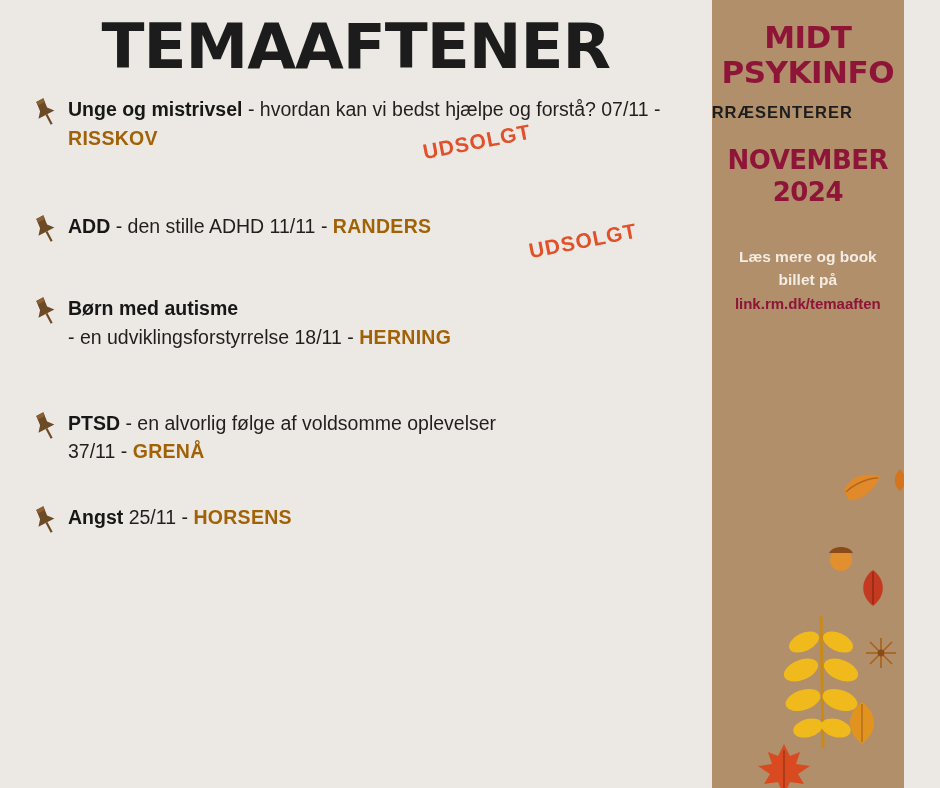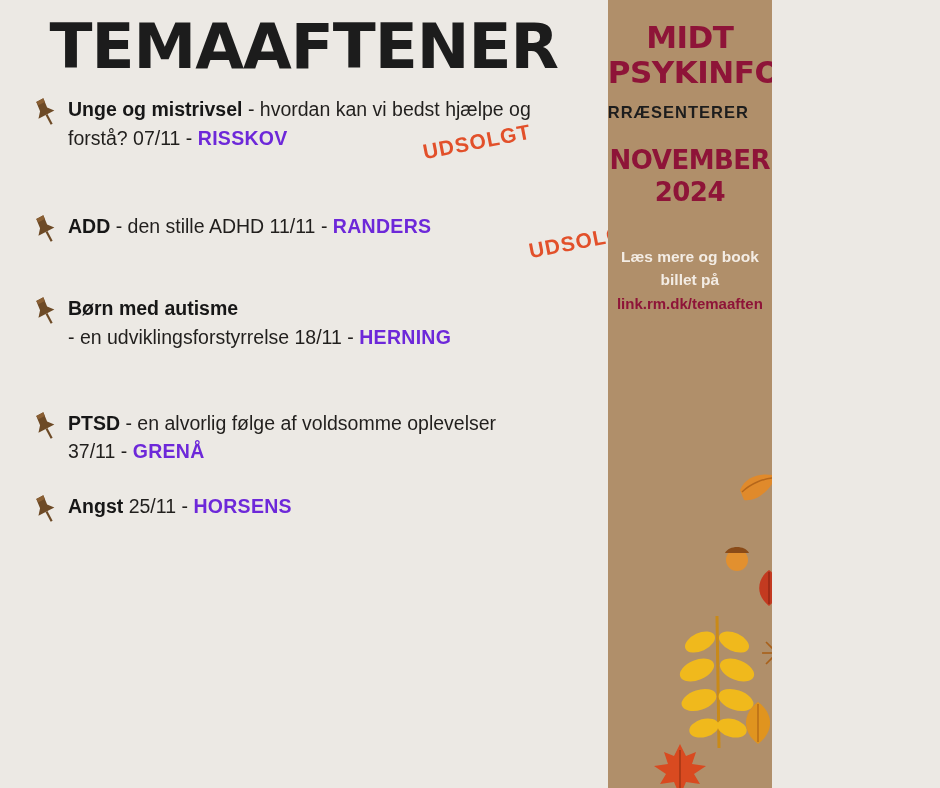--- a/index.html
+++ b/index.html
@@ -8,21 +8,21 @@
   }
   body {
     width: 940px;
     height: 788px;
     overflow: hidden;
     font-family: "Liberation Sans", sans-serif;
     background: #ece9e4;
   }
   .poster {
     position: relative;
-    width: 772px;
+    width: 904px;
     height: 788px;
     background: #ece9e4;
     display: flex;
     border-radius: 12px;
   }
   
   .main {
     position: relative;
     width: 740px;
     height: 788px;
@@ -66,21 +66,21 @@
     color: #211f1d;
     position: relative;
     padding-top: 1px;
   }
   .ev-title {
     font-weight: bold;
     color: #171717;
   }
   .ev-place {
     font-weight: bold;
-    color: #6d28d9;
+    color: #a16207;
     letter-spacing: 0.3px;
   }
   .ev-date { color:#211f1d; }
   .sold-out {
     position: absolute;
     font-family: "Liberation Sans", sans-serif;
     font-weight: bold;
     font-size: 21px;
     color: #e2502a;
     letter-spacing: 1px;
@@ -216,21 +216,21 @@
               <path d="M14 3 L22 3 L21.6 7 L14.4 7 Z" fill="#8a5f33"></path>
             </g>
           </svg>
         </div>
         <div class="event-text">
           <span class="ev-title">Børn med autisme</span><br>
           <span> - en udviklingsforstyrrelse </span><span class="ev-date">18/11</span><span> - </span><span class="ev-place">HERNING</span>
         </div>
       </div>
 
-      <div class="event" style="margin-bottom:25px;">
+      <div class="event" style="margin-bottom:36px;">
         <div class="pin-icon">
           <svg width="34" height="32" viewBox="0 0 34 32">
             <g transform="rotate(-28 17 16)">
               <path d="M14 3 L22 3 L21 13 L26 19 L8 19 L13 13 Z" fill="#6d4a26"></path>
               <rect x="16" y="19" width="2.2" height="11" fill="#6d4a26"></rect>
               <path d="M14 3 L22 3 L21.6 7 L14.4 7 Z" fill="#8a5f33"></path>
             </g>
           </svg>
         </div>
         <div class="event-text">

